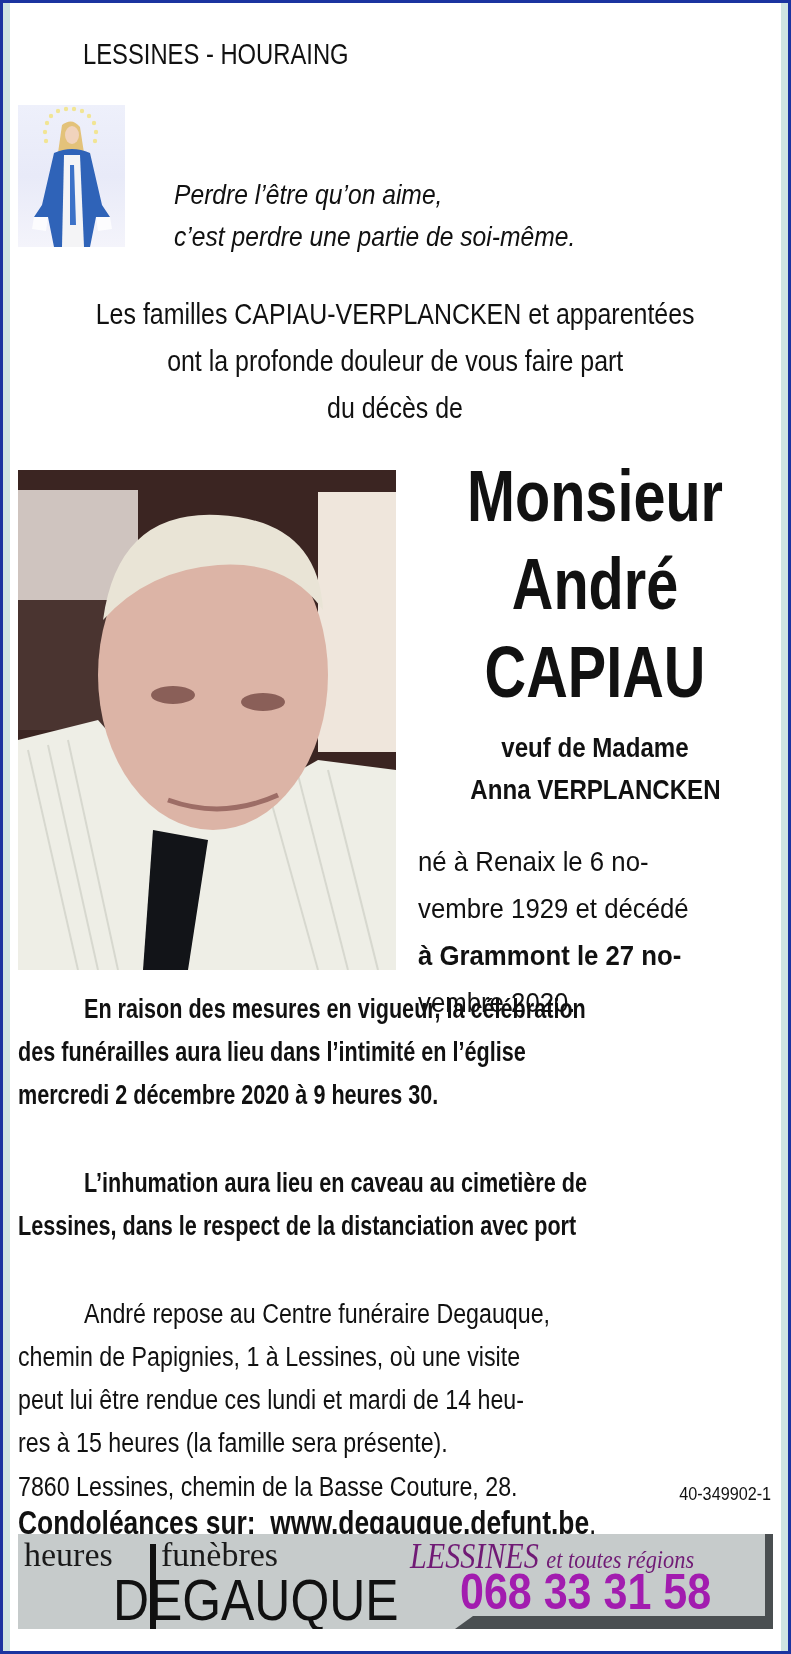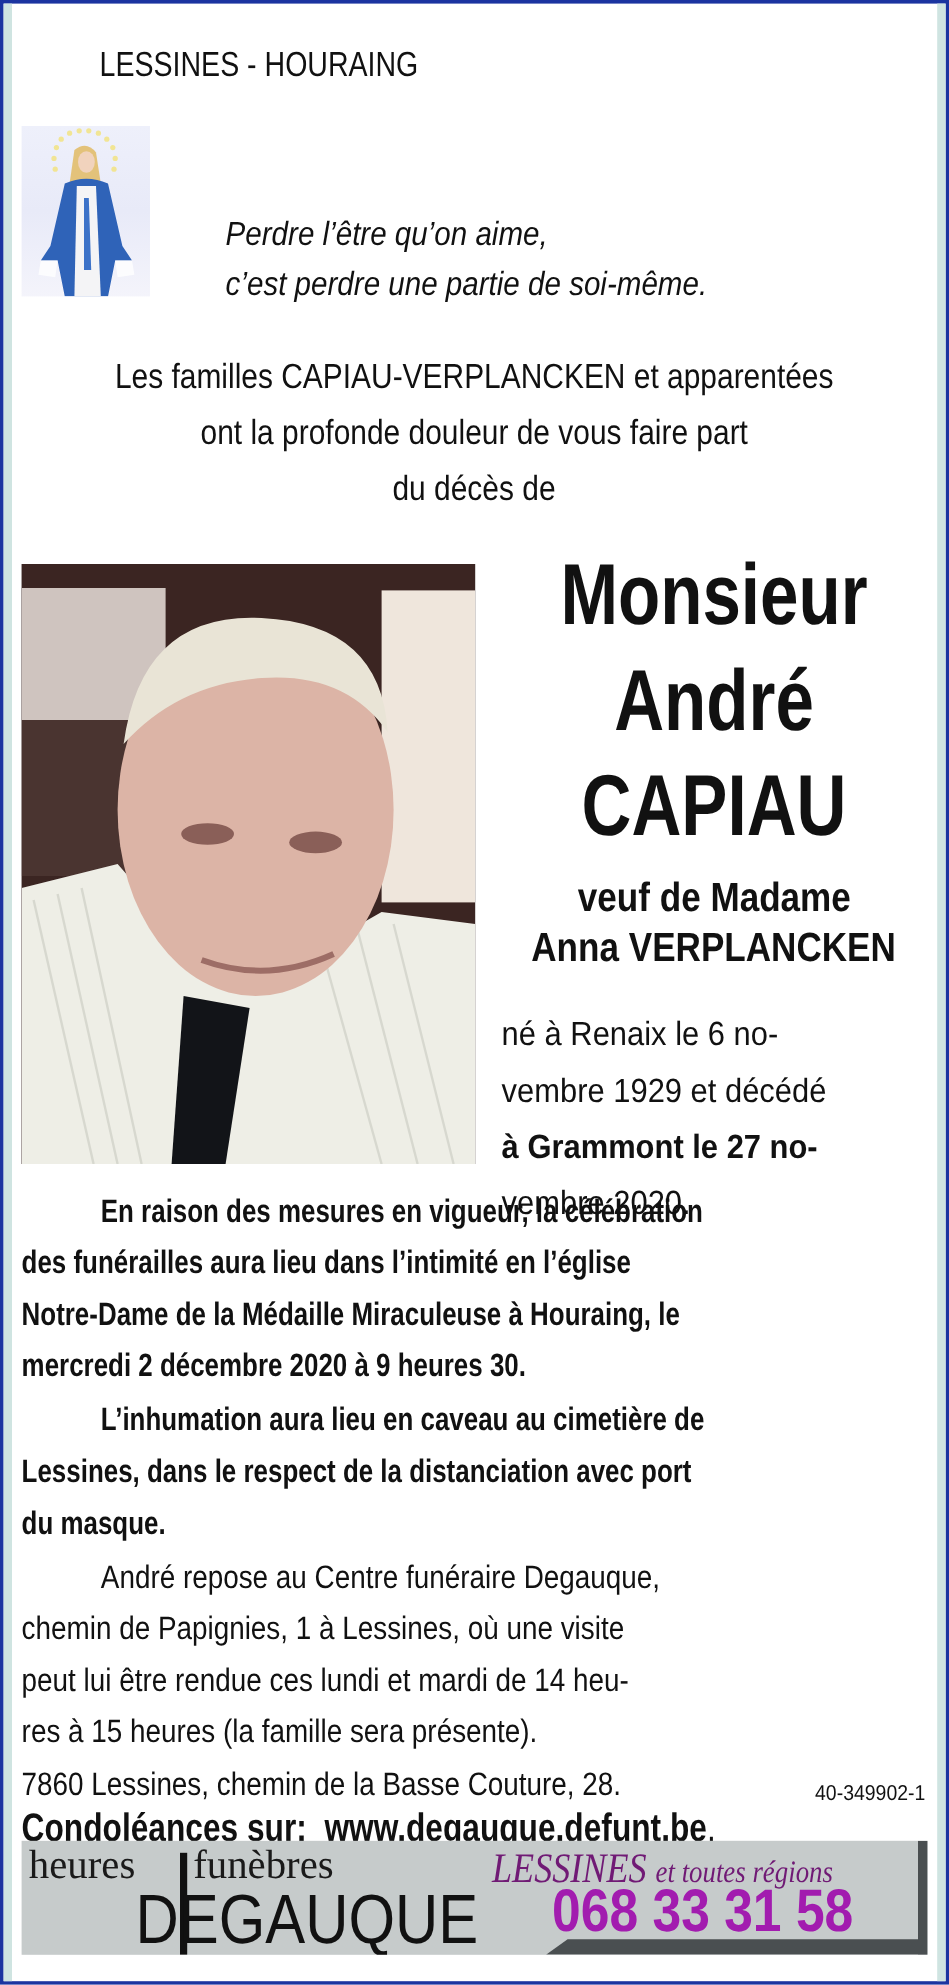--- a/index.html
+++ b/index.html
@@ -10,21 +10,21 @@
   .frame-inner-l { position:absolute; left:3px; top:3px; width:7px; height:1648px; background:#cfe4e1; }
   .frame-inner-r { position:absolute; right:3px; top:3px; width:7px; height:1648px; background:#cfe4e1; }
   .abs { position:absolute; }
   .cond { display:inline-block; transform-origin:left top; white-space:nowrap; }
   .region { font-size:29px; letter-spacing:0px; }
   .madonna { left:18px; top:105px; width:107px; height:142px; background:linear-gradient(180deg,#eef0fb 0%,#e8eaf8 50%,#f4f4fb 100%); overflow:hidden; }
   .quote { font-style:italic; font-size:28px; line-height:42px; }
   .intro { font-size:29px; line-height:47px; text-align:center; }
   .photo { left:18px; top:470px; width:378px; height:500px; overflow:hidden; background:#3a2a26; }
   .namebig { font-family:"Liberation Sans", sans-serif; font-weight:bold; font-size:72px; line-height:88px; text-align:center; }
-  .veuf { font-weight:bold; font-size:34px; line-height:42px; text-align:center; }
+  .veuf { font-weight:bold; font-size:28px; line-height:42px; text-align:center; }
   .birth { font-size:28px; line-height:47px; text-align:justify; }
   .bold-p { font-weight:bold; font-size:27px; line-height:43px; text-align:justify; }
   .reg-p { font-size:27px; line-height:43px; text-align:justify; }
   .banner { left:18px; top:1534px; width:755px; height:95px; background:#c6cbcb; overflow:hidden; }
   .serif { font-family:"Liberation Serif", serif; }
 </style>
 </head>
 <body>
 
 <div class="frame-outer"></div>
@@ -54,21 +54,21 @@
     <path d="M44 20 Q54 12 62 22 L66 48 L40 48 Z" fill="#e3c27a"></path>
     <ellipse cx="54" cy="30" rx="7" ry="9" fill="#f1d3bd"></ellipse>
     <path d="M36 48 Q54 40 72 48 L84 100 L92 112 L78 112 L72 142 L36 142 L30 112 L16 112 L24 100 Z" fill="#2f63b8"></path>
     <path d="M46 50 L62 50 L66 142 L44 142 Z" fill="#f4f4f6"></path>
     <path d="M52 60 L56 60 L58 120 L52 120 Z" fill="#3c72c8"></path>
     <path d="M16 112 L30 112 L28 126 L14 124 Z" fill="#ffffff" opacity="0.8"></path>
     <path d="M78 112 L92 112 L94 124 L80 126 Z" fill="#ffffff" opacity="0.8"></path>
   </svg>
 </div>
 
-<div class="abs quote" style="left:188px; top:174px;">
+<div class="abs quote" style="left:174px; top:174px;">
   <div><span class="cond" style="transform:scaleX(0.88);">Perdre l’être qu’on aime,</span></div>
   <div><span class="cond" style="transform:scaleX(0.88);">c’est perdre une partie de soi-même.</span></div>
 </div>
 
 <div class="abs intro" style="left:10px; top:291px; width:771px;">
   <div style="height:47px;"><span class="cond" style="transform:scaleX(0.86); transform-origin:center top;">Les familles CAPIAU-VERPLANCKEN et apparentées</span></div>
   <div style="height:47px;"><span class="cond" style="transform:scaleX(0.86); transform-origin:center top;">ont la profonde douleur de vous faire part</span></div>
   <div style="height:47px;"><span class="cond" style="transform:scaleX(0.86); transform-origin:center top;">du décès de</span></div>
 </div>
 
@@ -110,28 +110,26 @@
 <div class="abs birth" style="left:418px; top:838px; width:360px;">
   <div style="height:47px;"><span class="cond" style="transform:scaleX(0.92);">né  à  Renaix  le  6 no-</span></div>
   <div style="height:47px;"><span class="cond" style="transform:scaleX(0.92);">vembre 1929  et  décédé</span></div>
   <div style="height:47px;font-weight:bold;"><span class="cond" style="transform:scaleX(0.92);">à  Grammont  le  27 no-</span></div>
   <div style="height:47px;"><span class="cond" style="transform:scaleX(0.92);">vembre 2020.</span></div>
 </div>
 
 <div class="abs bold-p" style="left:18px; top:988px; width:757px;">
   <div style="height:43px; padding-left:66px;"><span class="cond" style="transform:scaleX(0.80);">En raison des mesures en vigueur, la célébration</span></div>
   <div style="height:43px;"><span class="cond" style="transform:scaleX(0.80);">des funérailles aura lieu dans l’intimité en l’église</span></div>
-  <div style="height:43px;"><span class="cond" style="transform:scaleX(0.80);">Notre-Dame de la Médaille Miraculeuse à Houraing, le</span></div>
   <div style="height:43px;"><span class="cond" style="transform:scaleX(0.80);">mercredi 2 décembre 2020 à 9 heures 30.</span></div>
 </div>
 
 <div class="abs bold-p" style="left:18px; top:1162px; width:757px;">
   <div style="height:43px; padding-left:66px;"><span class="cond" style="transform:scaleX(0.80);">L’inhumation aura lieu en caveau au cimetière de</span></div>
   <div style="height:43px;"><span class="cond" style="transform:scaleX(0.80);">Lessines, dans le respect de la distanciation avec port</span></div>
-  <div style="height:43px;"><span class="cond" style="transform:scaleX(0.80);">du masque.</span></div>
 </div>
 
 <div class="abs reg-p" style="left:18px; top:1293px; width:757px;">
   <div style="height:43px; padding-left:66px;"><span class="cond" style="transform:scaleX(0.86);">André repose au Centre funéraire Degauque,</span></div>
   <div style="height:43px;"><span class="cond" style="transform:scaleX(0.86);">chemin de Papignies, 1 à Lessines, où une visite</span></div>
   <div style="height:43px;"><span class="cond" style="transform:scaleX(0.86);">peut lui être rendue ces lundi et mardi de 14 heu-</span></div>
   <div style="height:43px;"><span class="cond" style="transform:scaleX(0.86);">res à 15 heures (la famille sera présente).</span></div>
 </div>
 
 <div class="abs reg-p" style="left:18px; top:1466px;">

